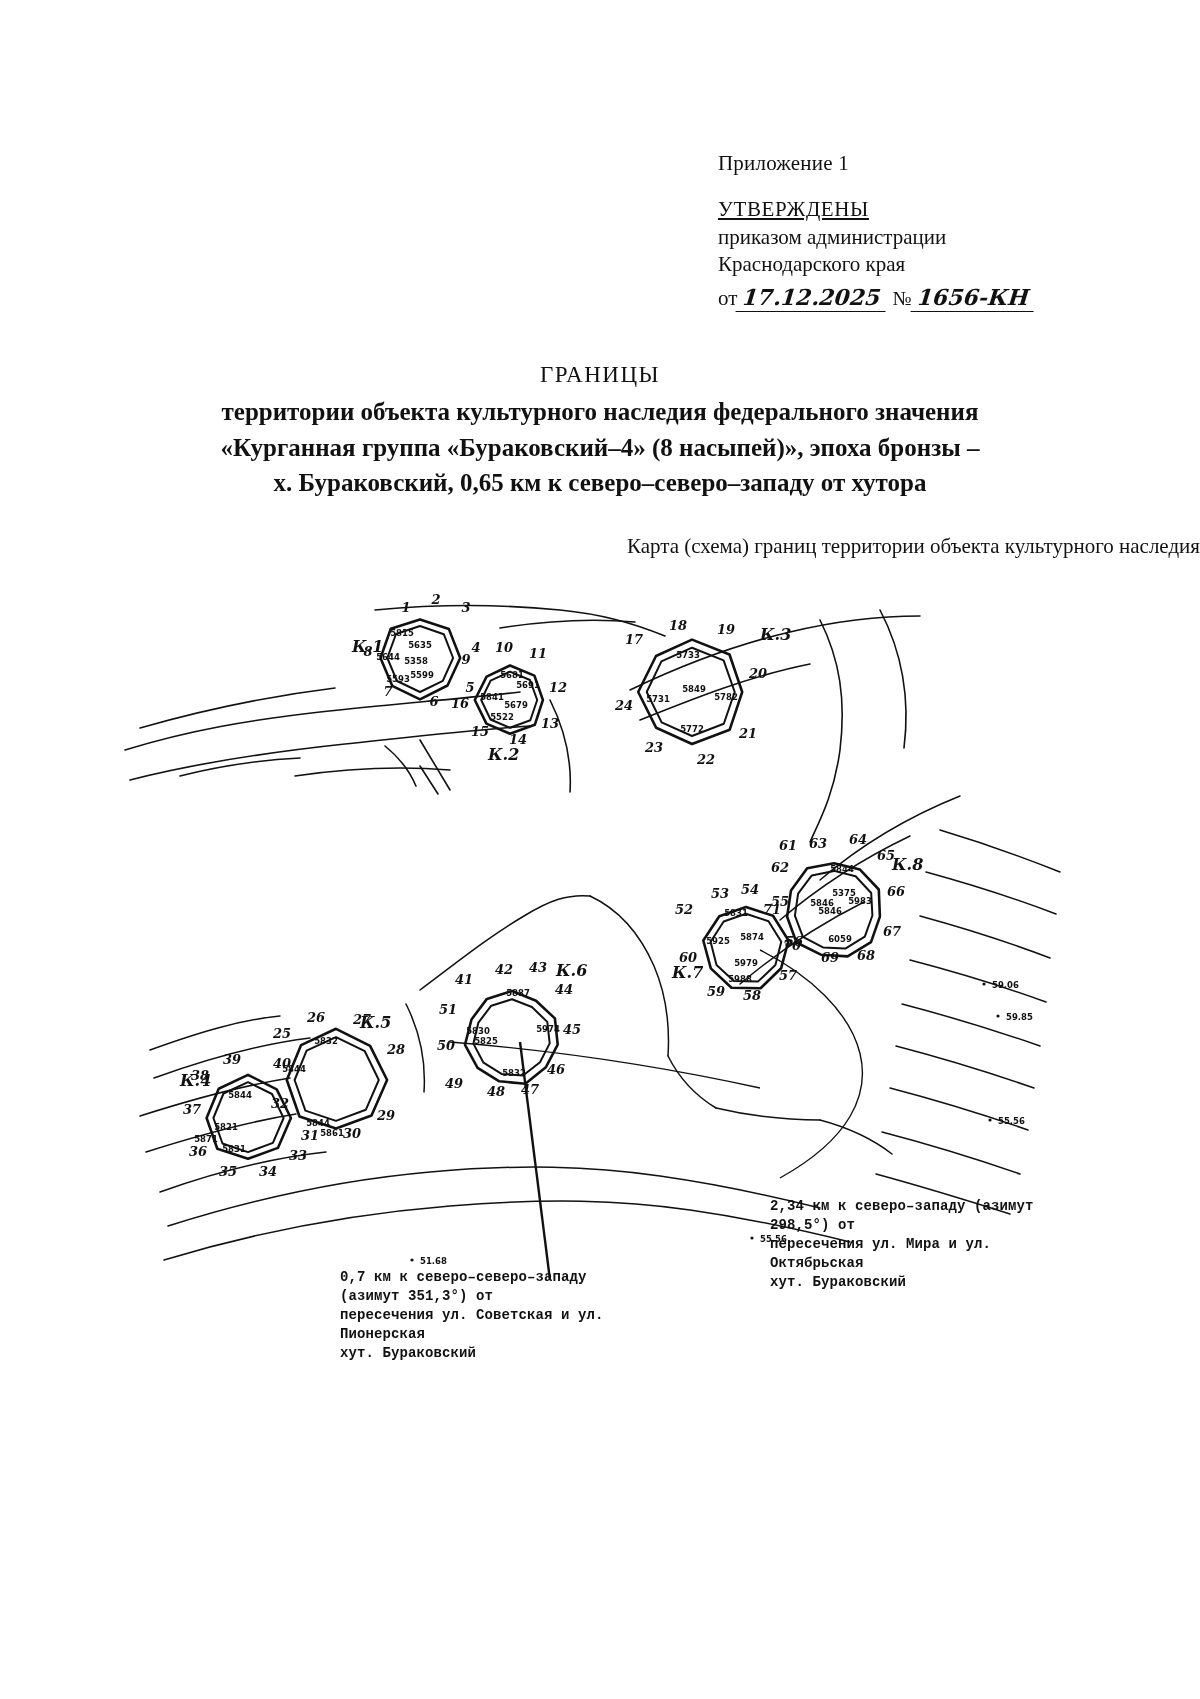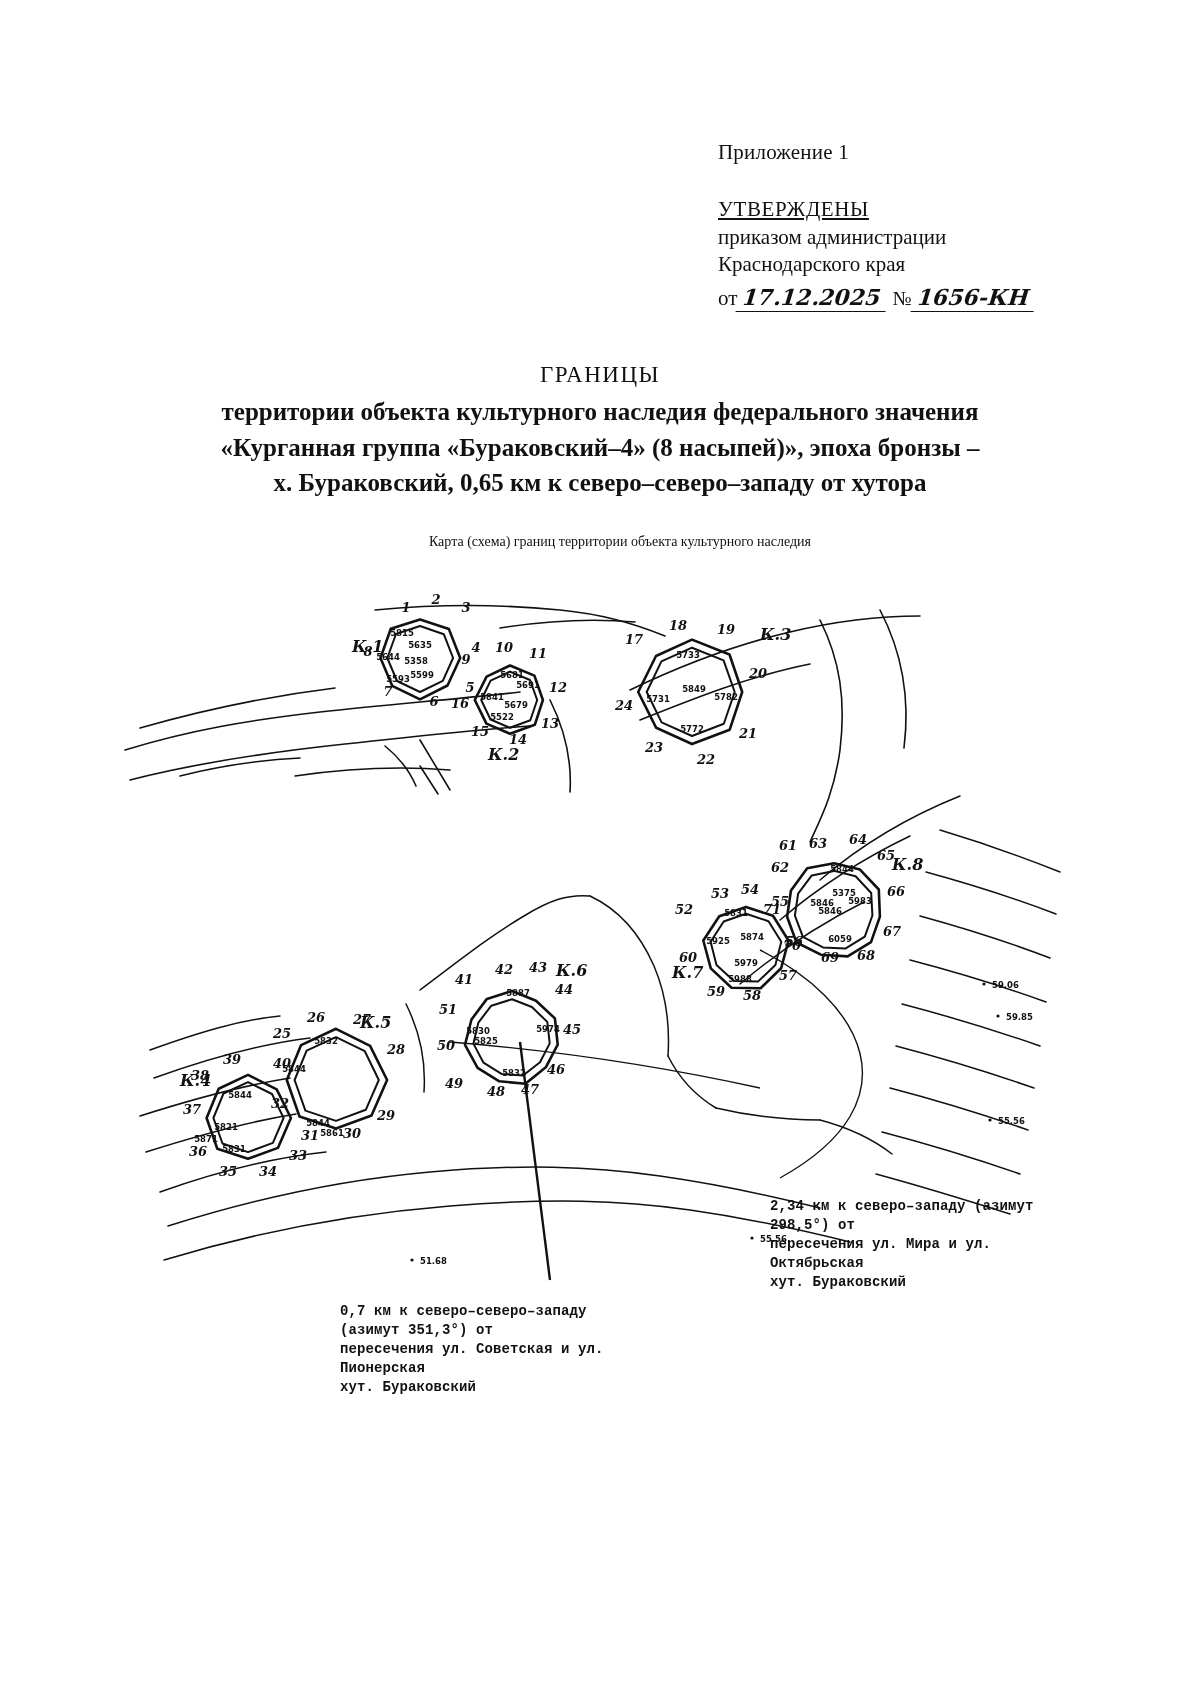--- a/index.html
+++ b/index.html
@@ -8,21 +8,21 @@
     background:#ffffff;
     font-family:"Liberation Serif", serif;
     color:#111;
     position:relative;
     overflow:hidden;
   }
   .page { position:absolute; inset:0; }
 
   
   .appendix {
-    position:absolute; left:718px; top:140px;
+    position:absolute; left:718px; top:151px;
     font-size:21px; letter-spacing:.2px;
   }
   .approve {
     position:absolute; left:718px; top:196px;
     font-size:21px; line-height:1.32;
   }
   .approve .caps { letter-spacing:.6px;text-decoration:underline; }
   .orderline {
     position:absolute; left:718px; top:284px;
     font-size:21px; white-space:nowrap;
@@ -44,37 +44,37 @@
     text-align:center;
     font-size:23px; font-weight:400; letter-spacing:1.5px;
   }
   .doc-sub {
     position:absolute; left:150px; width:900px; top:394px;
     text-align:center;
     font-size:25px; font-weight:700; line-height:1.42;
   }
   .map-caption {
     position:absolute; left:0; right:0; top:534px;
-    text-align:center; font-size:14px;padding-left:40px;
+    text-align:right; font-size:21px;padding-left:40px;
   }
 
   
   .map { position:absolute; left:120px; top:580px; width:980px; height:720px; }
   .map svg { display:block; }
 
   .note {
     position:absolute;
     font-family:Liberation Mono, monospace;
     font-weight:700;
     font-size:14px;
     line-height:1.35;
     letter-spacing:.1px;
     white-space:pre-line;
   }
-  .note-left  { left:340px; top:1268px; width:280px;margin-top:34px; }
+  .note-left  { left:340px; top:1268px; width:280px; }
   .note-right { left:770px; top:1197px; width:270px; }
 </style>
 </head>
 <body>
 
 <div class="page">
 
   <div class="appendix">Приложение 1</div>
 
   <div class="approve">

